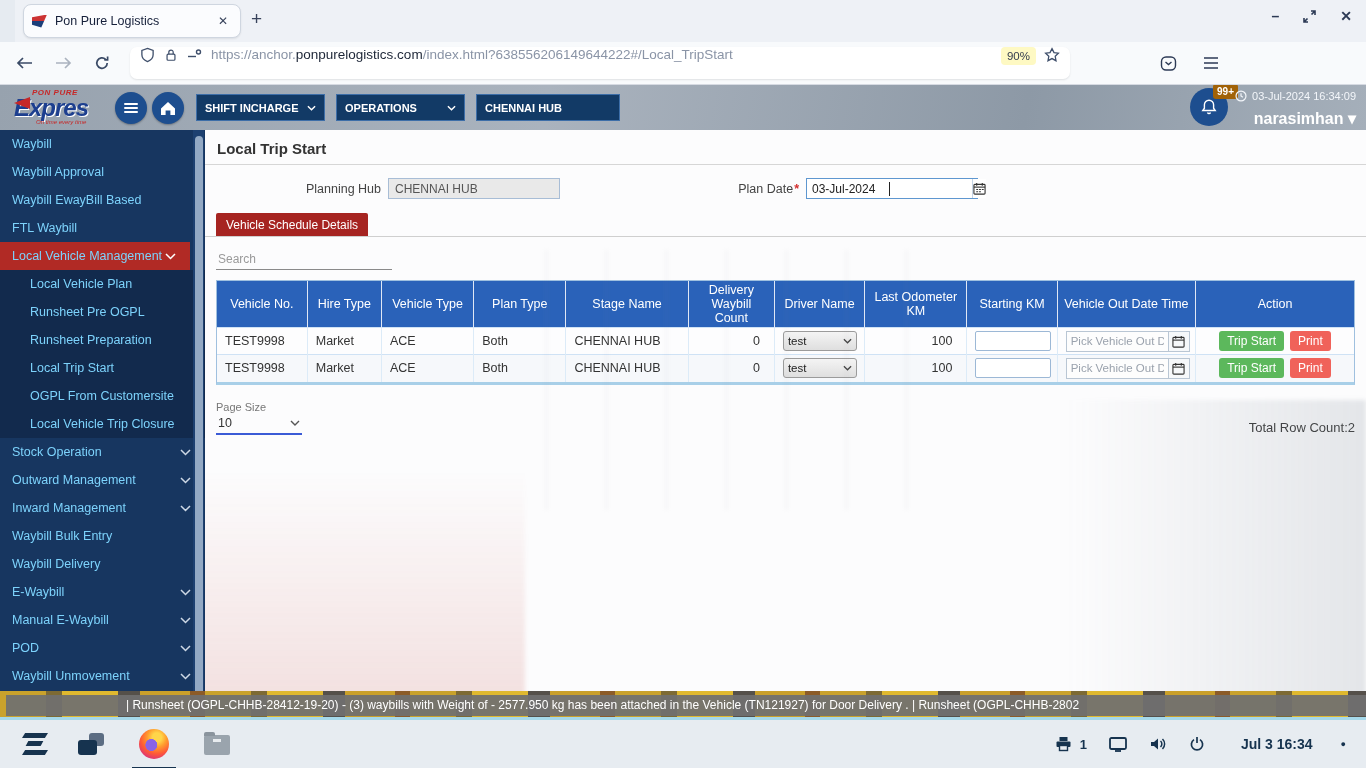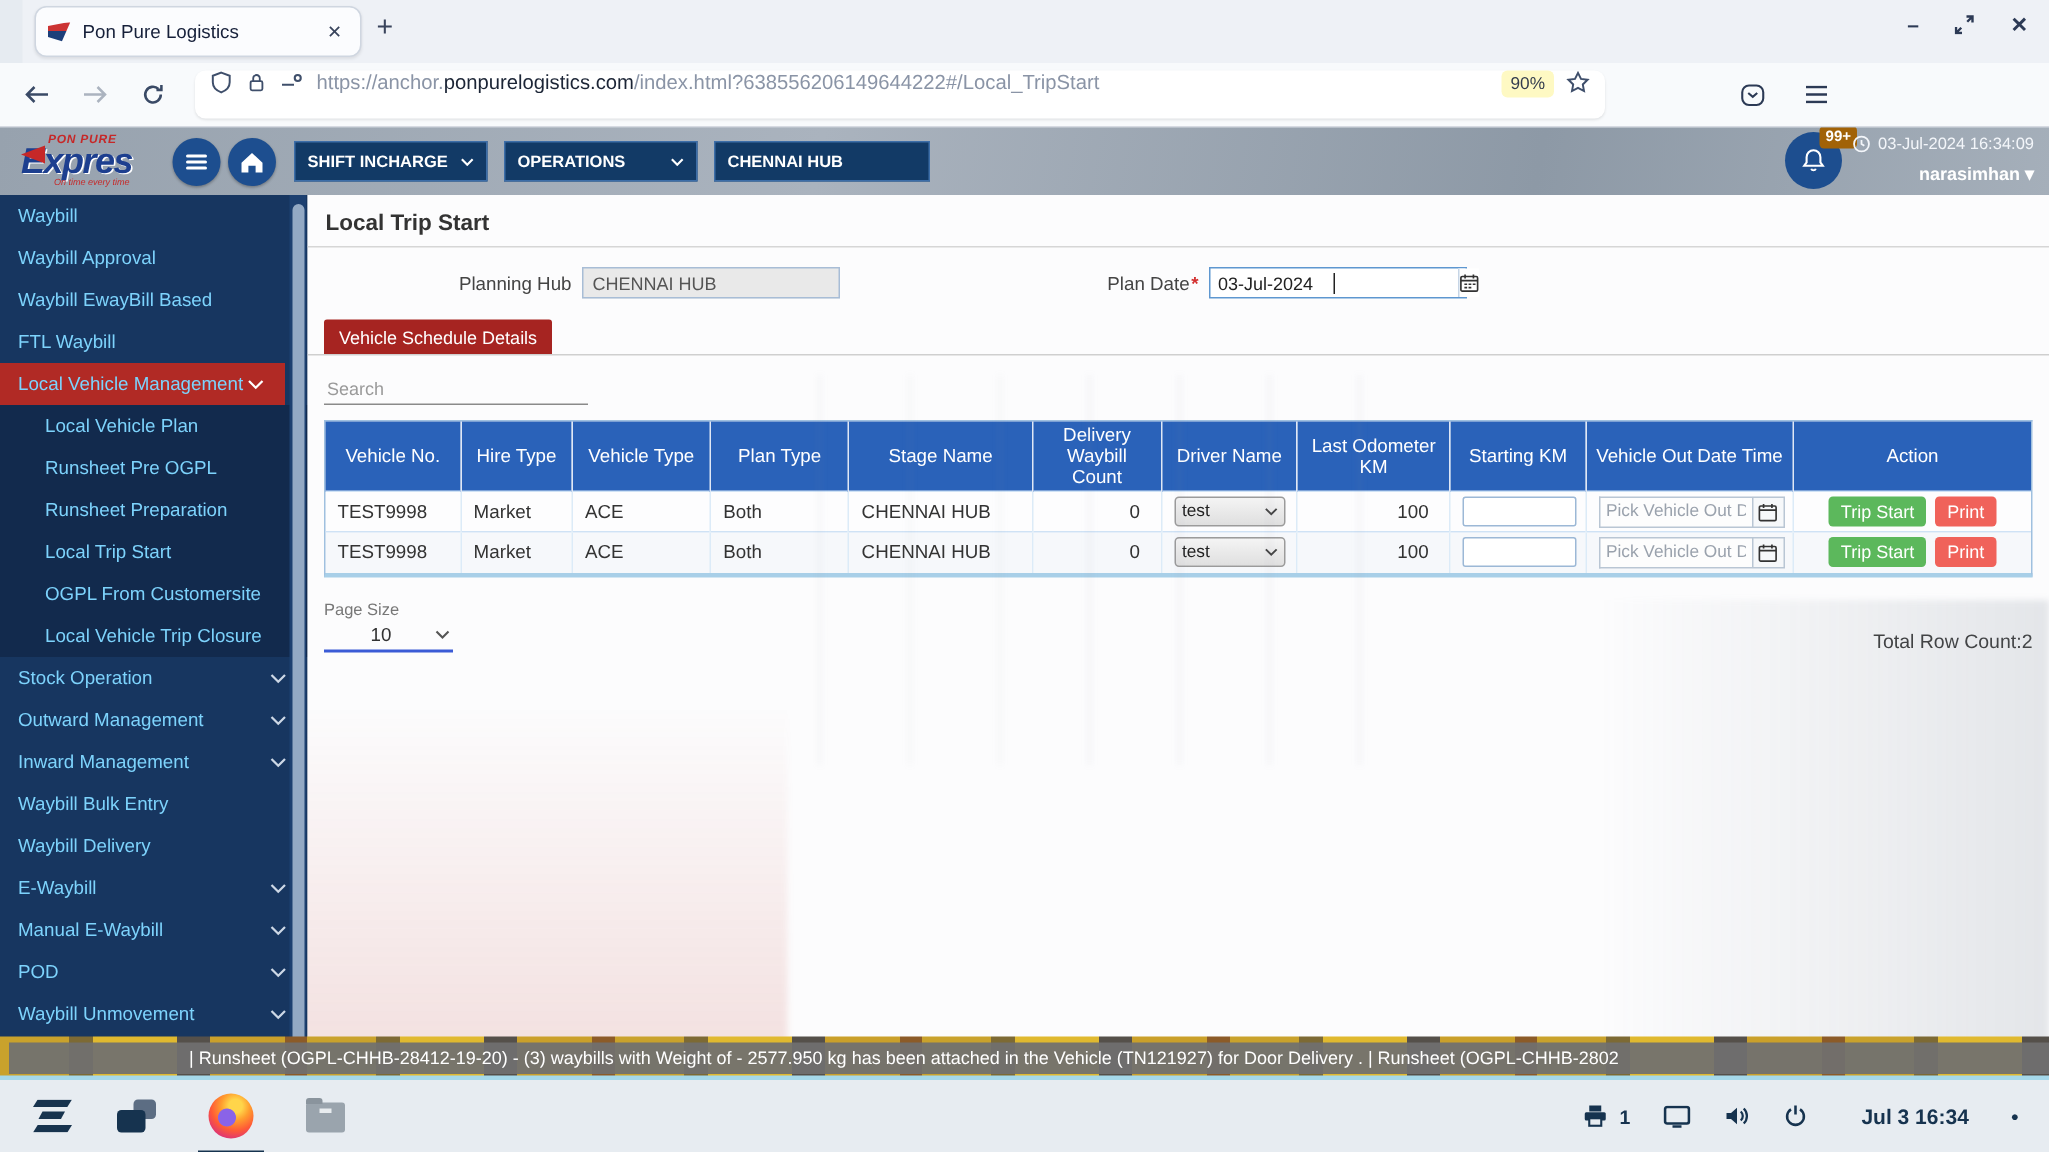--- a/index.html
+++ b/index.html
@@ -54,21 +54,21 @@
   .hamb { width:14px; height:10px; display:flex; flex-direction:column; justify-content:space-between; }
   .hamb i { height:2px; background:#fff; border-radius:1px; }
   .hdr-box { position:absolute; top:9px; height:27px; background:#123a66; border:1px solid #3d6ea8;
              color:#fff; font-size:11px; font-weight:bold; display:flex; align-items:center; padding:0 8px; }
   .hdr-box .cap { margin-left:auto; color:#dfe7f1; }
   .bell-wrap { position:absolute; right:138px; top:3px; width:38px; height:38px; border-radius:50%;
                background:#1d4e8f; display:flex; align-items:center; justify-content:center; }
   .bell-badge { position:absolute; top:-4px; right:-10px; background:#a16207; color:#fff; font-size:10px;
                 font-weight:bold; padding:2px 4px; border-radius:3px; }
   .hdr-dt { position:absolute; right:10px; top:5px; color:#f3f6fa; font-size:11px; display:flex; gap:5px; align-items:center; }
-  .hdr-user { position:absolute; right:10px; top:24px; color:#fff; font-size:12px; font-weight:bold; }
+  .hdr-user { position:absolute; right:10px; top:24px; color:#fff; font-size:16px; font-weight:bold; }
 
   
   .sidebar { position:absolute; left:0; top:45px; bottom:0; width:205px; background:#173660; overflow:hidden; }
   .sb-item { position:relative; color:#7dd3fc; font-size:12.5px; padding:7px 14px 7px 12px; display:flex; align-items:center; }
   .sb-item .lbl { flex:1; }
   .sb-item .chv { color:#cdd8e6; }
   .sb-item.sub { background:#122a4d; padding-left:30px; }
   .sb-item.active { background:#b12a25; width:190px; }
   .sb-scrolltrack { position:absolute; right:1px; top:0; bottom:0; width:11px; background:#1d4070; }
   .sb-scrollthumb { position:absolute; right:2px; top:6px; bottom:4px; width:8px; background:#93a9c4; border-radius:4px; }
@@ -122,21 +122,21 @@
   .vo-wrap input::placeholder { color:#9aa2ad; }
   .vo-cal { width:22px; border:1px solid #b9c6d4; background:#f6f8fa; display:flex; align-items:center; justify-content:center; }
   .act-cell { text-align:center; }
   .btn { display:inline-block; font-size:12px; color:#fff; border-radius:3px; padding:3px 8px; margin:0 3px; }
   .btn-green { background:#5cb85c; }
   .btn-red { background:#f0625a; }
 
   .foot-row { display:flex; align-items:flex-end; margin:16px 11px 0; }
   .psize .pl { font-size:11px; color:#777; }
   .psel { display:flex; align-items:center; width:86px; border-bottom:2px solid #3b5bd6; padding:3px 2px; font-size:12.5px; color:#333; }
-  .psel .lbl { flex:1;text-align:center; }
+  .psel .lbl { flex:1; }
   .total-count { margin-left:auto; font-size:13px; color:#3a3a3a; }
 
   
   .ticker-photo { position:absolute; left:0; right:0; bottom:0; height:29px;
      background:repeating-linear-gradient(90deg,#c9a22c 0 46px,#7d6a34 46px 62px,#e0b92f 62px 118px,#55504a 118px 140px,#caa02a 140px 190px,#8c5b28 190px 205px); }
   .ticker-bar { position:absolute; left:6px; right:0; bottom:4px; height:21px; background:rgba(112,112,112,.93);
                 color:#fff; font-size:12px; line-height:21px; white-space:nowrap; overflow:hidden; padding-left:120px; }
   .teal-line { position:absolute; left:0; right:0; bottom:0; height:3px; background:#a5d8ea; }
 
   

